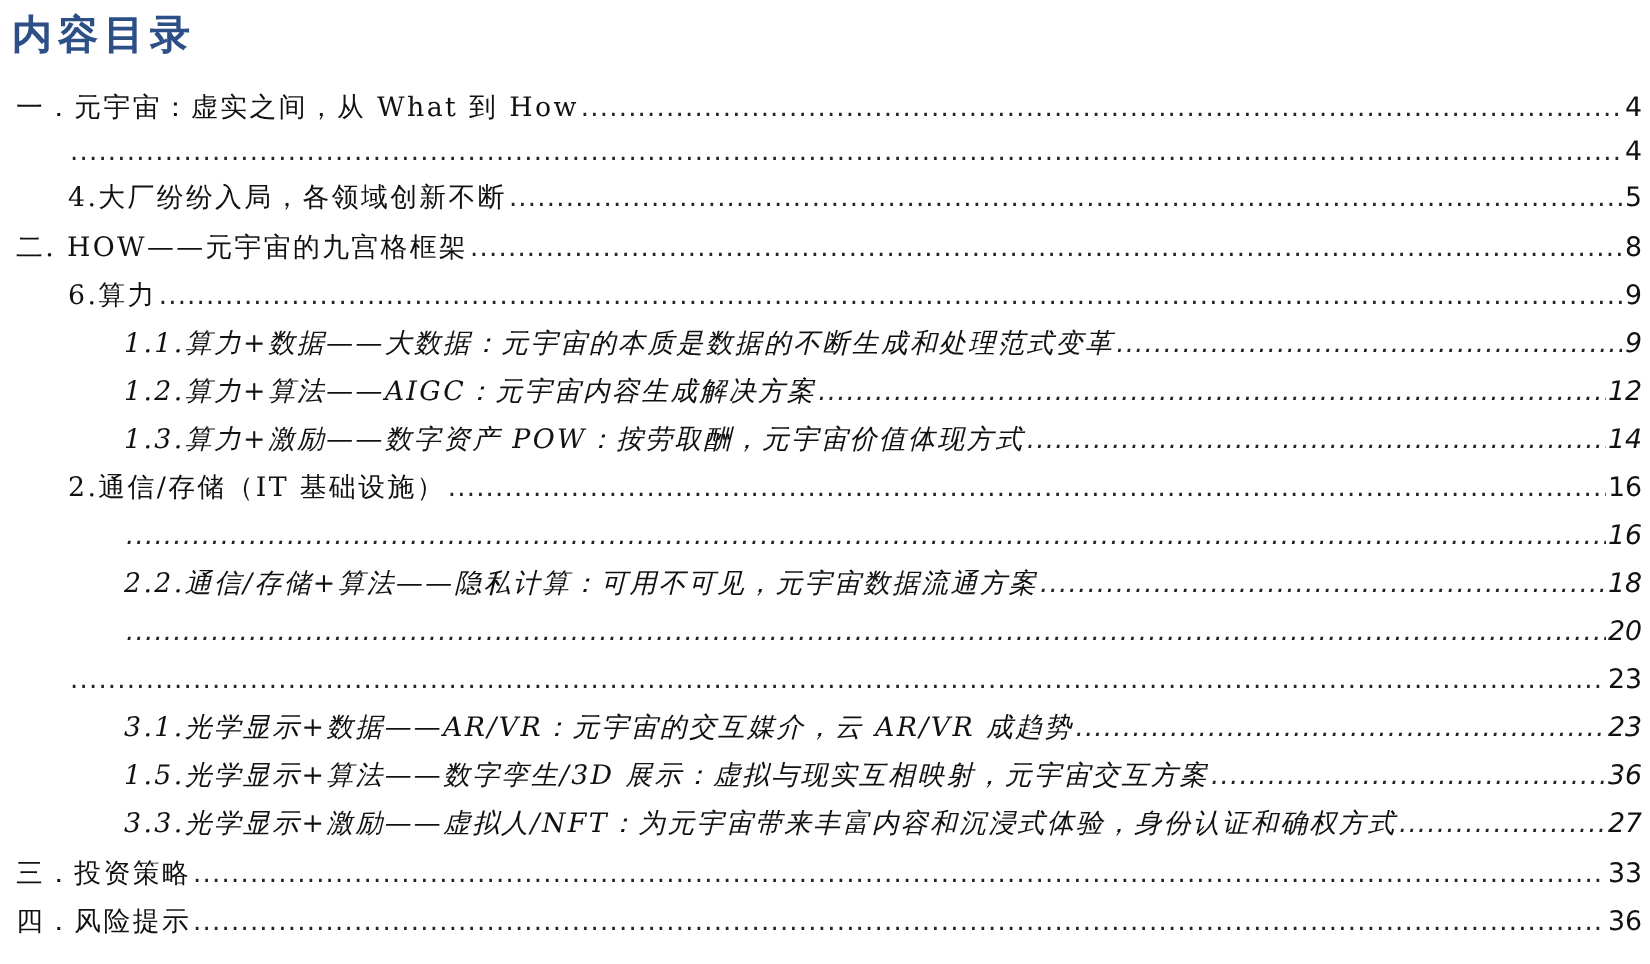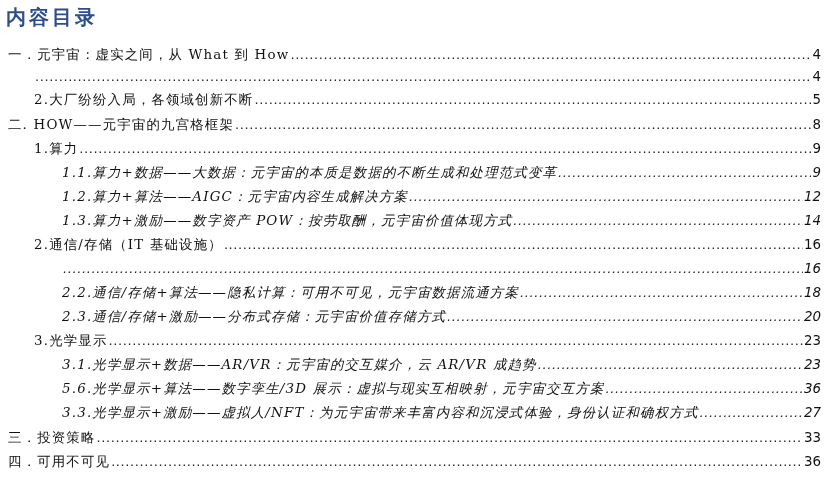--- a/index.html
+++ b/index.html
@@ -44,31 +44,31 @@
   <div class="row l0" style="top:0px">
       <span class="txt">一．元宇宙：虚实之间，从 What 到 How</span>
       <span class="dots"></span>
       <span class="pg">4</span>
     </div>
   <div class="row l1" style="top:22px">
       <span class="dots"></span>
       <span class="pg">4</span>
     </div>
   <div class="row l1" style="top:45px">
-      <span class="txt">2.大厂纷纷入局，各领域创新不断</span>
+      <span class="txt">4.大厂纷纷入局，各领域创新不断</span>
       <span class="dots"></span>
       <span class="pg">5</span>
     </div>
   <div class="row l0" style="top:70px">
       <span class="txt">二. HOW——元宇宙的九宫格框架</span>
       <span class="dots"></span>
       <span class="pg">8</span>
     </div>
   <div class="row l1" style="top:94px">
-      <span class="txt">1.算力</span>
+      <span class="txt">6.算力</span>
       <span class="dots"></span>
       <span class="pg">9</span>
     </div>
   <div class="row l2" style="top:118px">
       <span class="txt">1.1.算力+数据——大数据：元宇宙的本质是数据的不断生成和处理范式变革</span>
       <span class="dots"></span>
       <span class="pg">9</span>
     </div>
   <div class="row l2" style="top:142px">
       <span class="txt">1.2.算力+算法——AIGC：元宇宙内容生成解决方案</span>
@@ -88,47 +88,45 @@
   <div class="row l2" style="top:214px">
       <span class="dots"></span>
       <span class="pg">16</span>
     </div>
   <div class="row l2" style="top:238px">
       <span class="txt">2.2.通信/存储+算法——隐私计算：可用不可见，元宇宙数据流通方案</span>
       <span class="dots"></span>
       <span class="pg">18</span>
     </div>
   <div class="row l2" style="top:262px">
-      <span class="txt">2.3.通信/存储+激励——分布式存储：元宇宙价值存储方式</span>
       <span class="dots"></span>
       <span class="pg">20</span>
     </div>
   <div class="row l1" style="top:286px">
-      <span class="txt">3.光学显示</span>
       <span class="dots"></span>
       <span class="pg">23</span>
     </div>
   <div class="row l2" style="top:310px">
       <span class="txt">3.1.光学显示+数据——AR/VR：元宇宙的交互媒介，云 AR/VR 成趋势</span>
       <span class="dots"></span>
       <span class="pg">23</span>
     </div>
   <div class="row l2" style="top:334px">
-      <span class="txt">5.6.光学显示+算法——数字孪生/3D 展示：虚拟与现实互相映射，元宇宙交互方案</span>
+      <span class="txt">1.5.光学显示+算法——数字孪生/3D 展示：虚拟与现实互相映射，元宇宙交互方案</span>
       <span class="dots"></span>
       <span class="pg">36</span>
     </div>
   <div class="row l2" style="top:358px">
       <span class="txt">3.3.光学显示+激励——虚拟人/NFT：为元宇宙带来丰富内容和沉浸式体验，身份认证和确权方式</span>
       <span class="dots"></span>
       <span class="pg">27</span>
     </div>
   <div class="row l0" style="top:383px">
       <span class="txt">三．投资策略</span>
       <span class="dots"></span>
       <span class="pg">33</span>
     </div>
   <div class="row l0" style="top:407px">
-      <span class="txt">四．可用不可见</span>
+      <span class="txt">四．风险提示</span>
       <span class="dots"></span>
       <span class="pg">36</span>
     </div>
 </div>
 
 </body></html>

